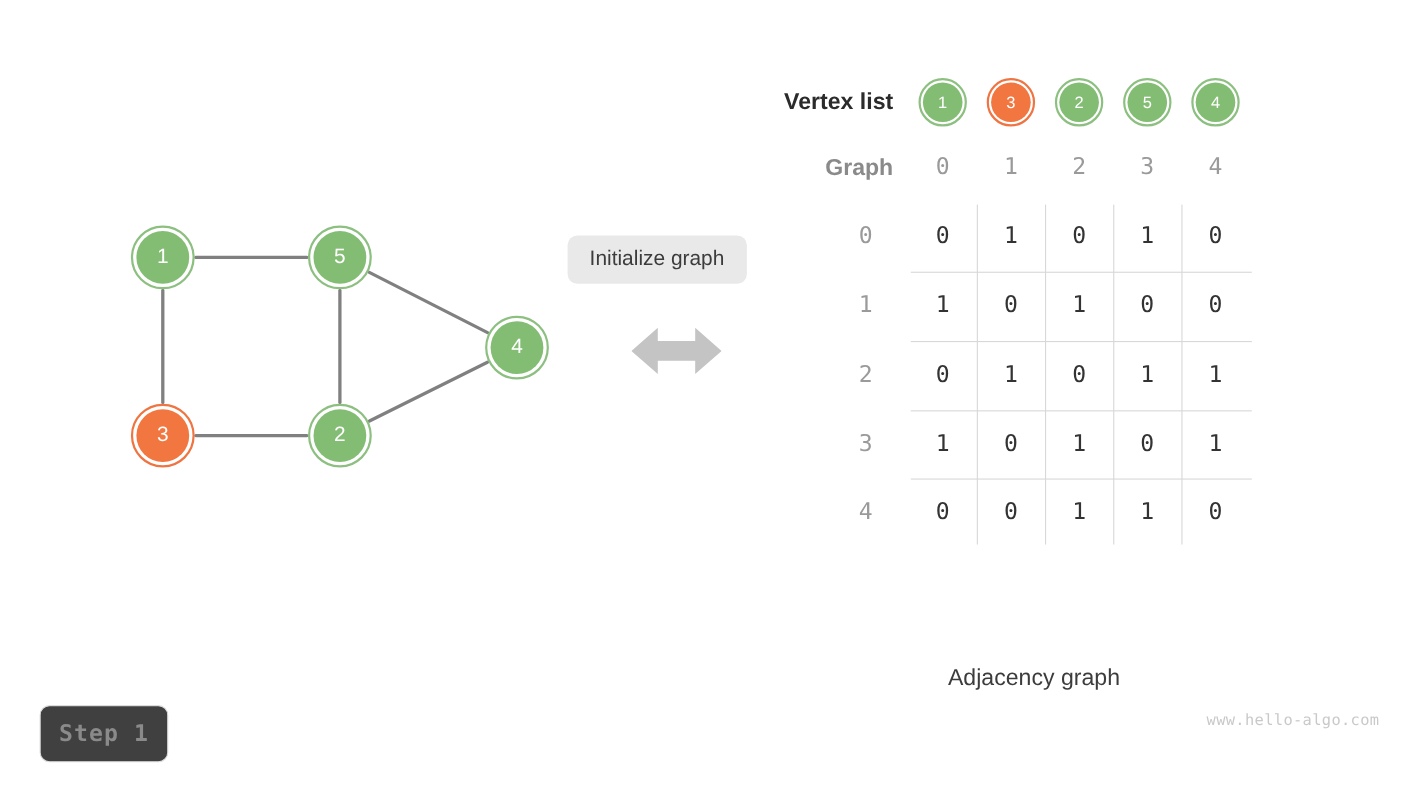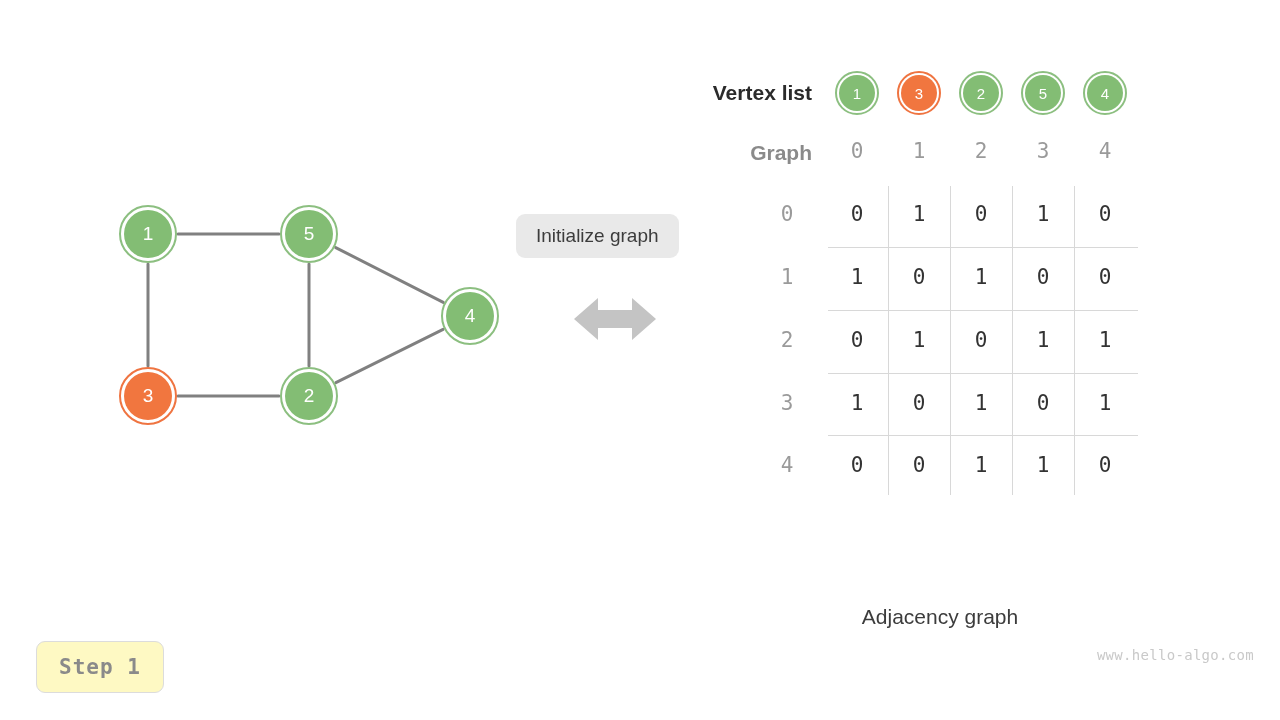--- a/index.html
+++ b/index.html
@@ -136,25 +136,25 @@
     line-height: 1;
     white-space: nowrap;
   }
   #caption-graph  { left: 160px; top: 606px; width: 300px; }
   #caption-matrix { left: 790px; top: 606px; width: 300px; }
 
   #step-badge {
     position: absolute;
     left: 36px;
     top: 641px;
-    width: 128px;
+    width: 117px;
     height: 52px;
     border: 1px solid #dcdcdc;
     border-radius: 9px;
-    background: #fef9c3;
+    background: #404040;
     color: #8a8a8a;
     font-size: 21px;
     font-weight: bold;
     display: flex;
     align-items: center;
     justify-content: center;
     letter-spacing: 1px;
     box-sizing: border-box;
   }
 

